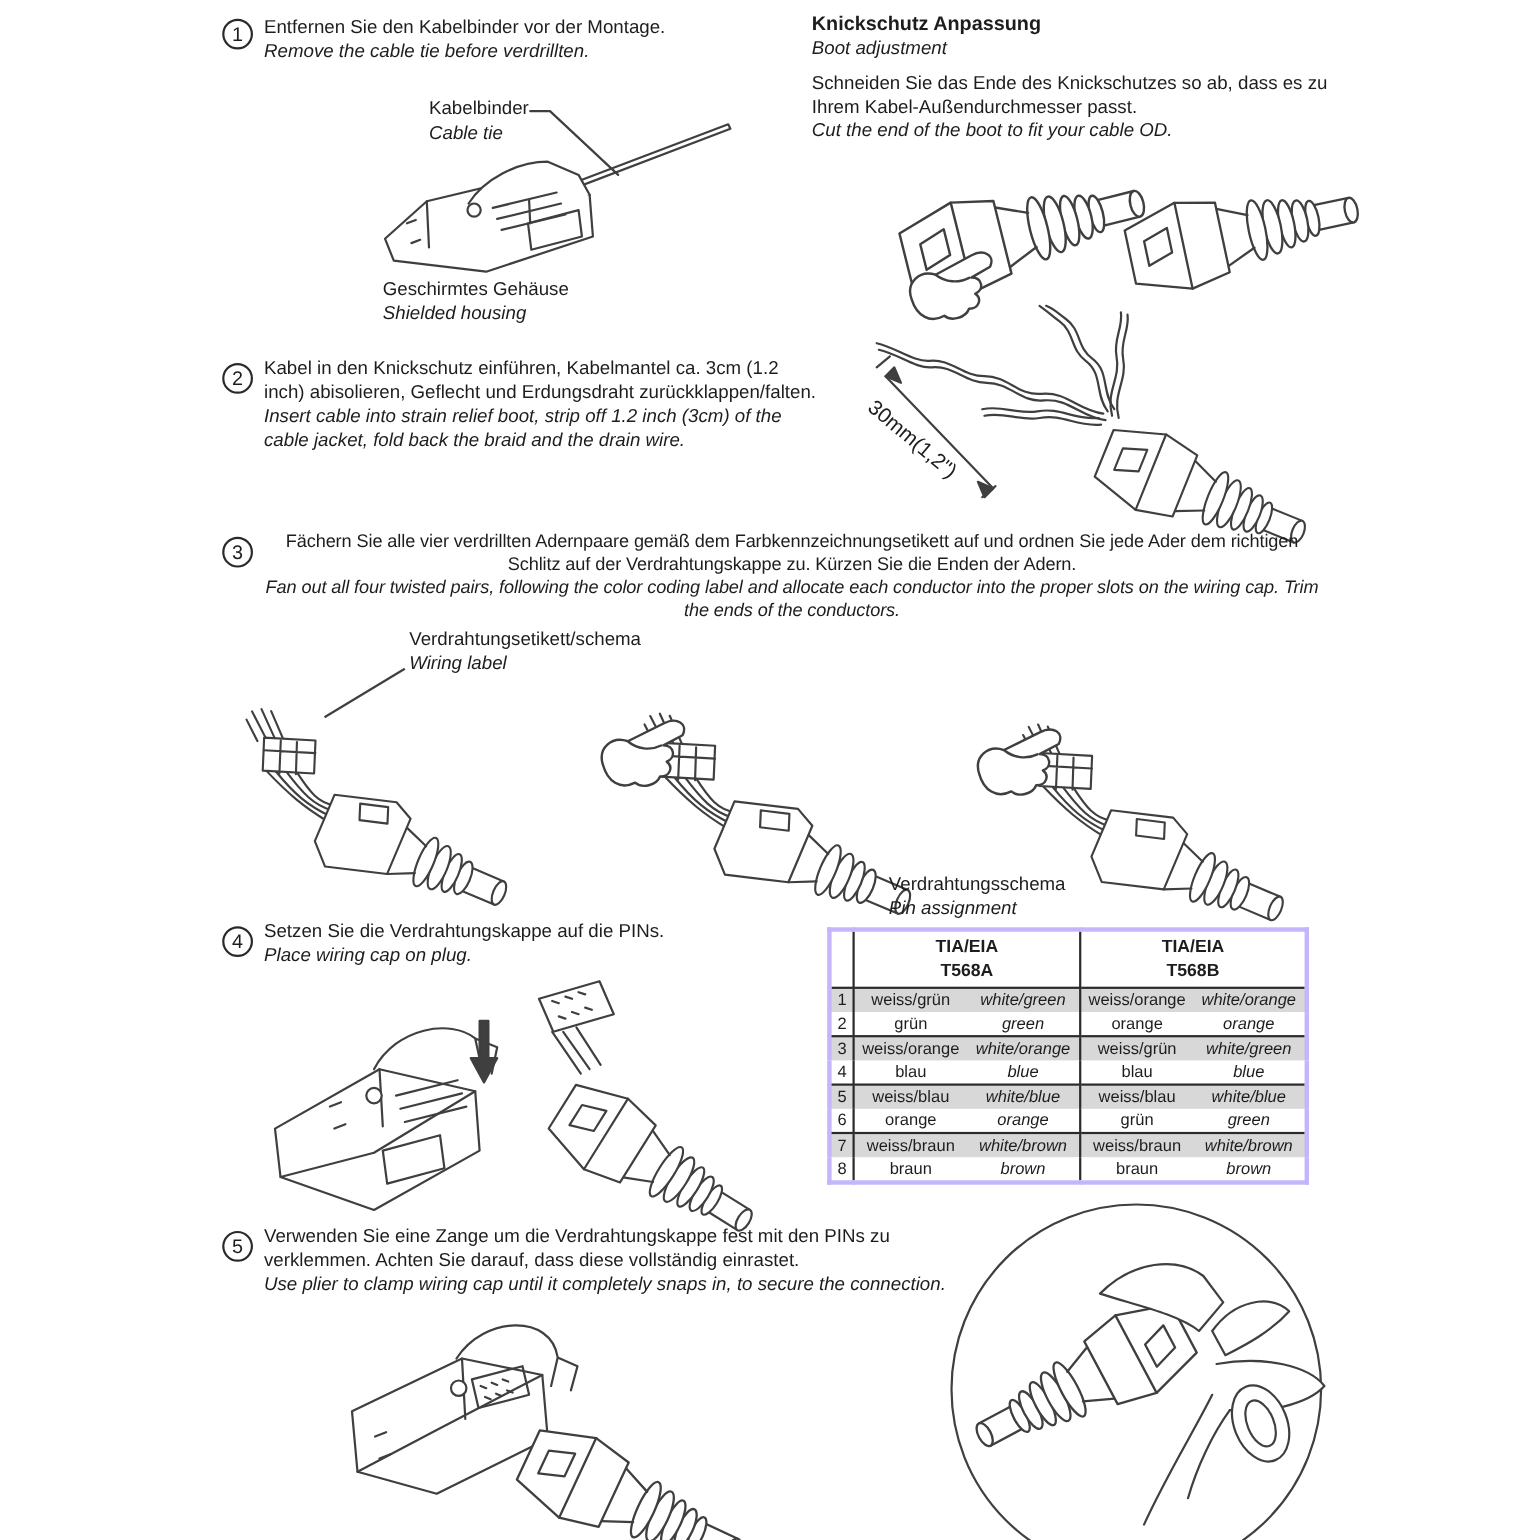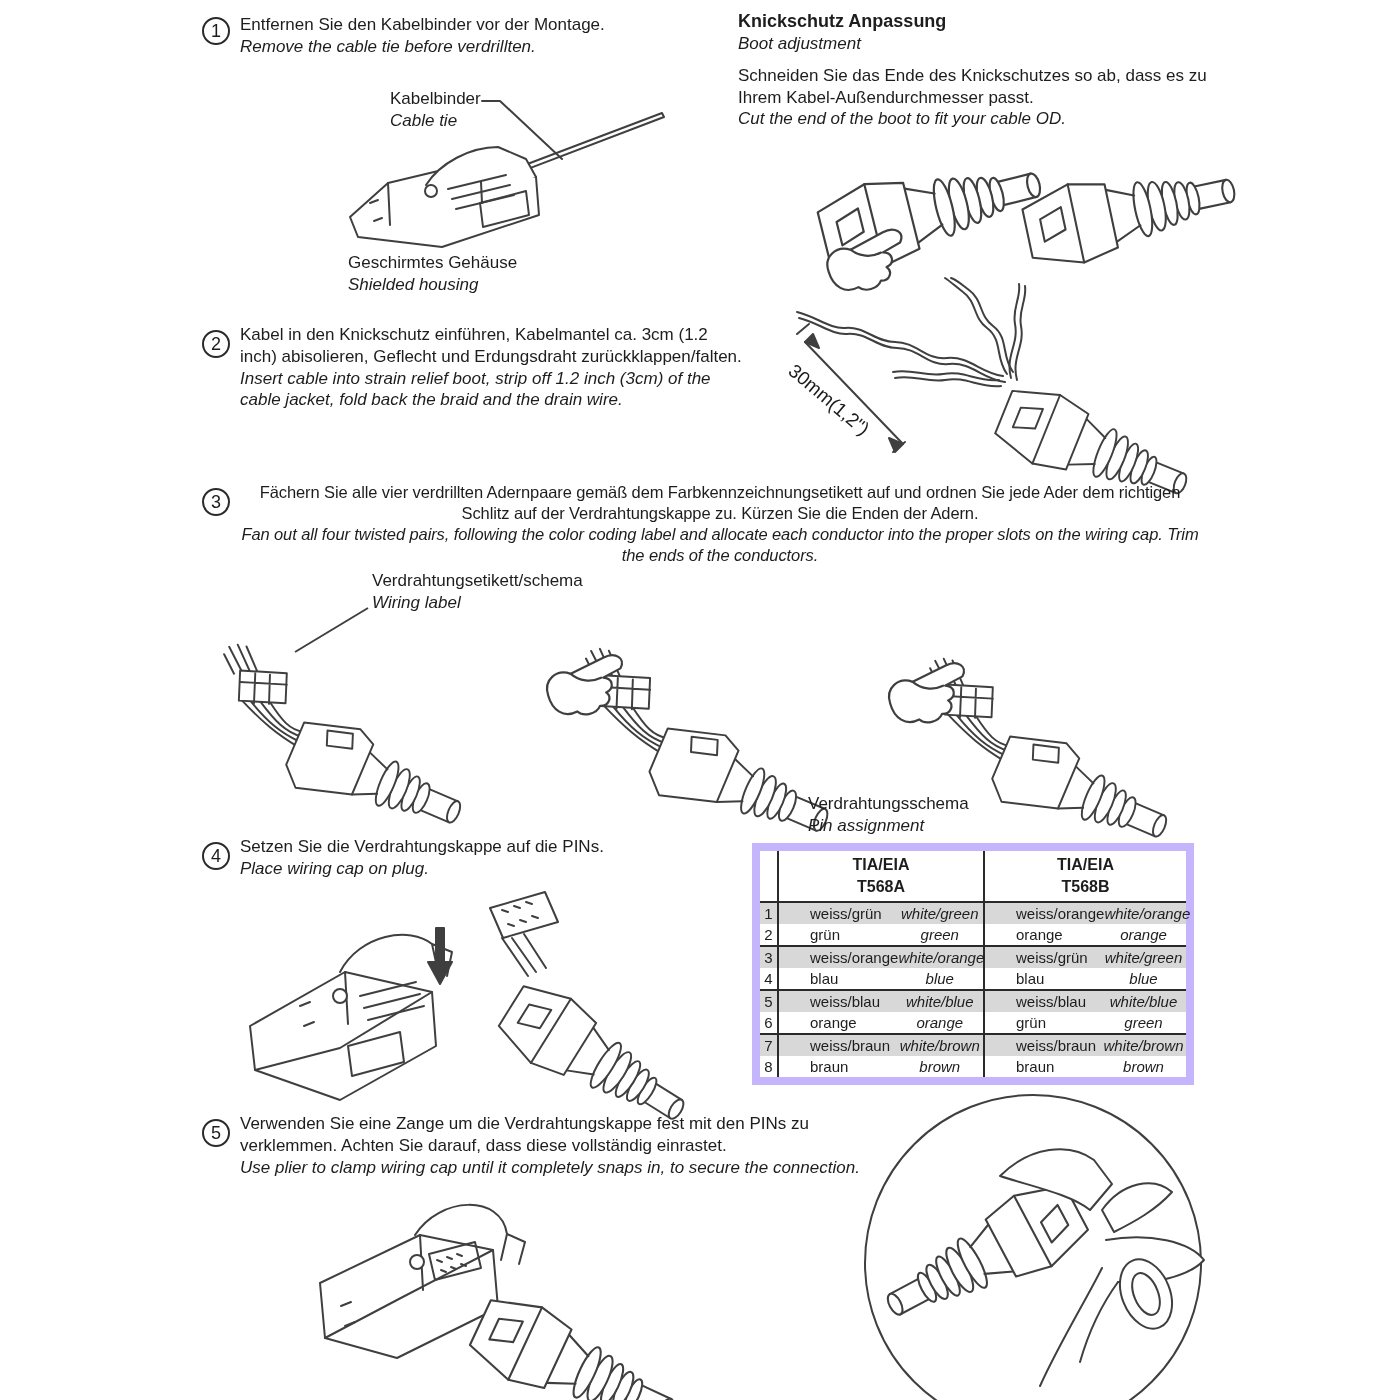--- a/index.html
+++ b/index.html
@@ -9,31 +9,31 @@
   .badge{width:28px;height:28px;border:2px solid #2a2a2a;border-radius:50%;
          display:flex;align-items:center;justify-content:center;
          font-size:18px;color:#1d1d1d;background:#fff;box-sizing:border-box;}
   .de{font-size:17px;line-height:1.28;color:#1d1d1d;}
   .en{font-size:17px;line-height:1.28;font-style:italic;color:#1d1d1d;}
   .small .de,.small .en{font-size:16.5px;letter-spacing:-0.1px;text-align:center;}
   .b{font-weight:bold;}
   .cap{font-size:17px;line-height:1.3;}
   .rot-label{font-size:19px;transform:rotate(40deg);transform-origin:left top;white-space:nowrap;}
   
-  table.pins{border-collapse:collapse;border:8px solid #c4b5fd;table-layout:fixed;width:434px;background:#fff;}
+  table.pins{border-collapse:collapse;border:4px solid #c4b5fd;table-layout:fixed;width:434px;background:#fff;}
   table.pins th,table.pins td{padding:0;margin:0;font-weight:normal;}
   table.pins thead th{height:50px;border-bottom:2px solid #2a2a2a;font-weight:bold;font-size:16px;line-height:1.35;text-align:center;}
   table.pins td{height:21px;font-size:15px;vertical-align:middle;}
   .pin-col{border-right:2px solid #2a2a2a;text-align:center;font-size:15px;}
   table.pins td:nth-child(2),table.pins th:nth-child(2){border-right:2px solid #2a2a2a;}
   table.pins tbody tr:nth-child(odd){background:#d8d8d8;}
   table.pins tbody tr:nth-child(even) td{border-bottom:2px solid #2a2a2a;}
   table.pins tbody tr:last-child td{border-bottom:none;}
   .cellflex{display:flex;width:100%;}
-  .cellflex .g{flex:1;margin-left:31px;}
+  .cellflex .g{flex:1;text-align:center;}
   .cellflex .e{flex:1;text-align:center;font-style:italic;}
   svg.illus{position:absolute;overflow:visible;}
 </style>
 </head>
 <body>
 
 <div id="page">
 
   <svg width="0" height="0" style="position:absolute" aria-hidden="true">
     <defs>

